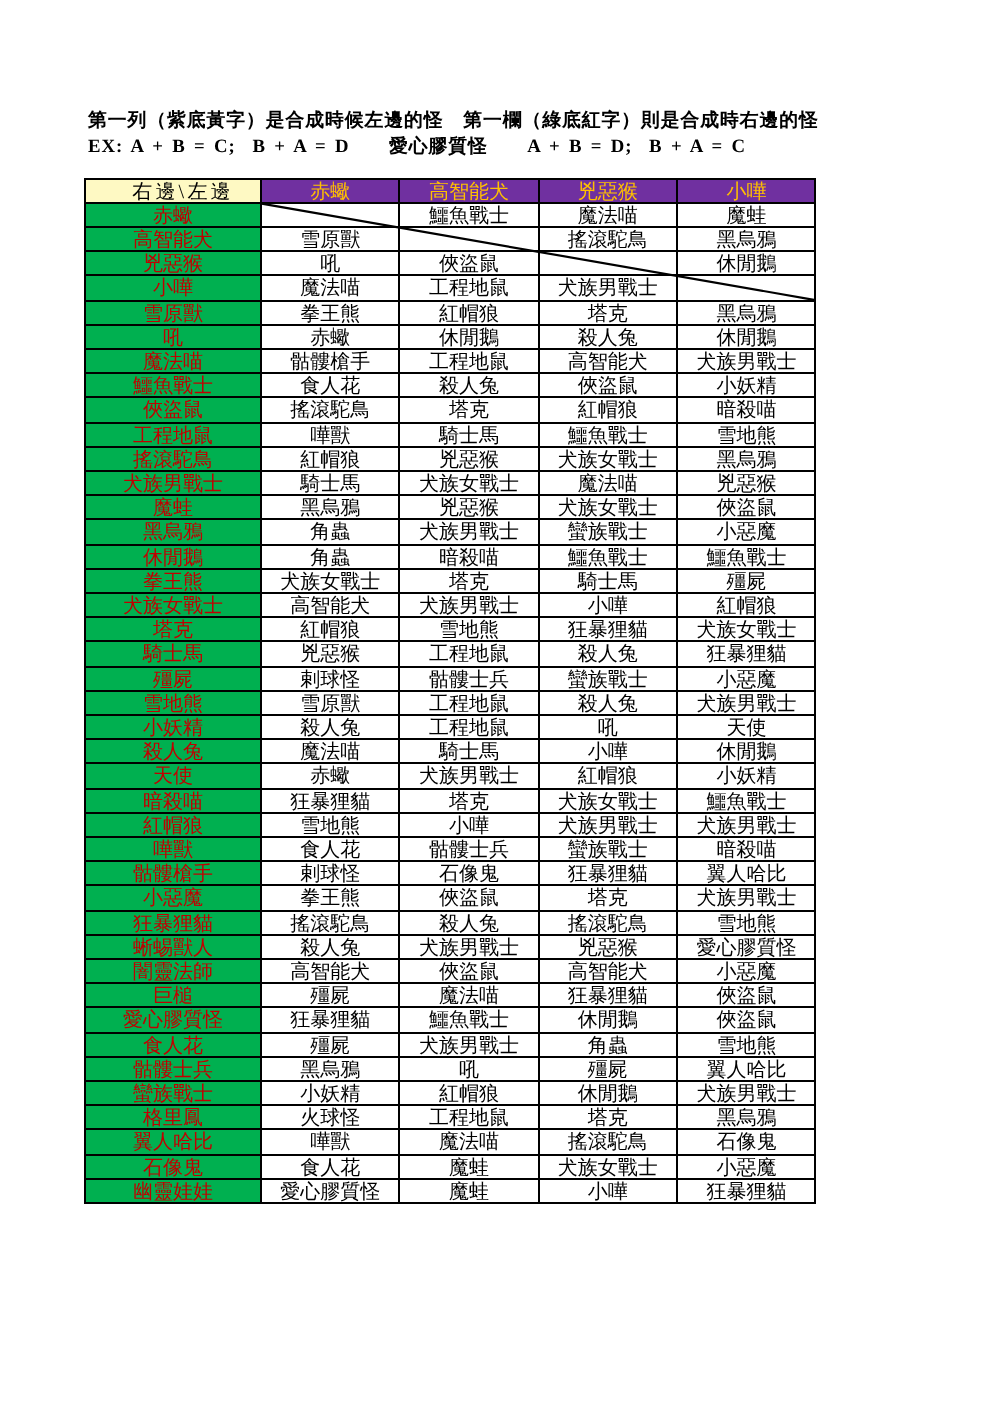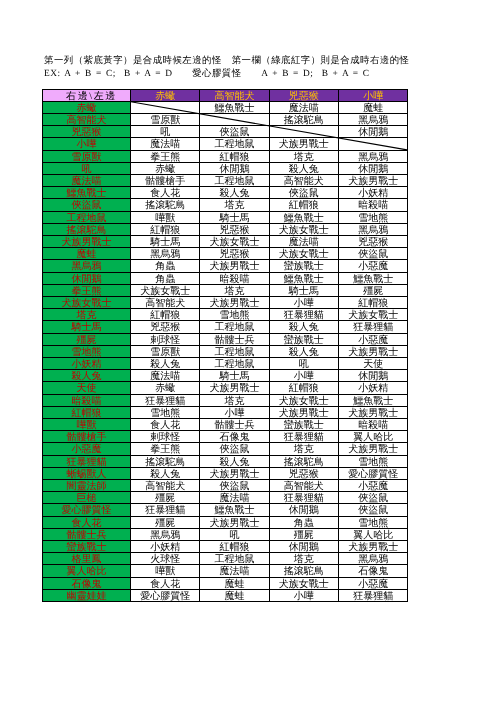--- a/index.html
+++ b/index.html
@@ -4,30 +4,30 @@
 <title>monster-fusion-table</title>
 <style>
   html,body{margin:0;padding:0;background:#ffffff;}
   body{width:496px;height:702px;overflow:hidden;
        font-family:"Liberation Serif","DejaVu Serif",serif;
        -webkit-font-smoothing:antialiased;text-rendering:geometricPrecision;}
   #page{position:relative;width:496px;height:702px;background:#ffffff;overflow:hidden;}
 
   .note-line{position:absolute;white-space:pre;color:#000000;
              font-family:"Liberation Serif","DejaVu Serif",serif;
-             font-size:9.4px;line-height:10px;letter-spacing:0.5px;}
+             font-size:9.4px;line-height:10px;letter-spacing:0.5px;font-weight:bold;}
   #note1{left:44px;top:55.7px;}
   #note2{left:44px;top:68.7px;word-spacing:1.3px;}
 
   #grid{position:absolute;left:42px;top:88.5px;border-collapse:collapse;
         table-layout:fixed;border-spacing:0;}
   #grid td,#grid th{border:1px solid #000000;padding:0;margin:0;
         height:11.2px;line-height:11.2px;text-align:center;vertical-align:middle;
         font-weight:normal;font-size:10px;overflow:hidden;white-space:nowrap;}
-  #grid th.corner{width:87px;background:#f0abfc;color:#000000;
+  #grid th.corner{width:87px;background:#fef9c3;color:#000000;
         font-size:10px;letter-spacing:1.6px;text-indent:5px;}
   #grid th.colhead{width:68.35px;background:#7030A0;color:#FFC000;font-size:10px;}
   #grid td.rowhead{width:87px;background:#00B050;color:#C00000;font-size:10px;}
   #grid td.cell{width:68.35px;background:#ffffff;color:#000000;font-size:10px;}
   #grid .v{position:relative;top:1px;display:inline-block;line-height:11.2px;}
 
   #diag{position:absolute;left:0;top:0;width:496px;height:702px;pointer-events:none;}
 </style>
 </head>
 <body>

